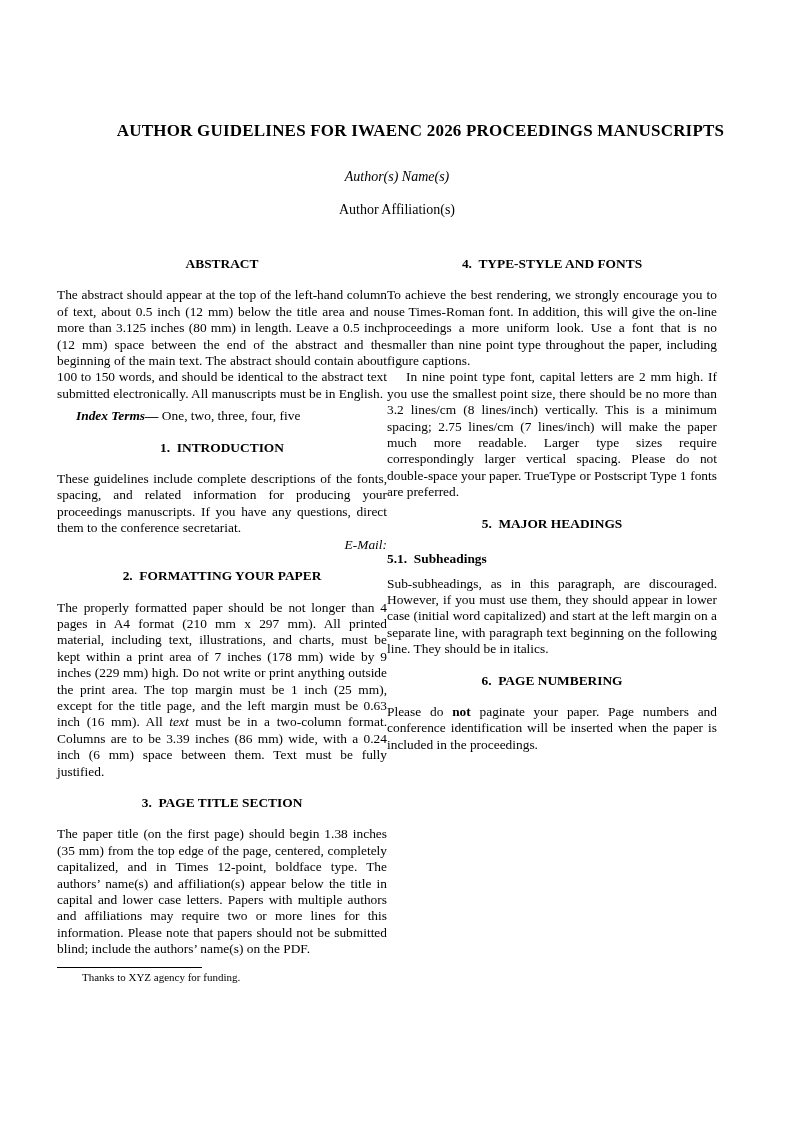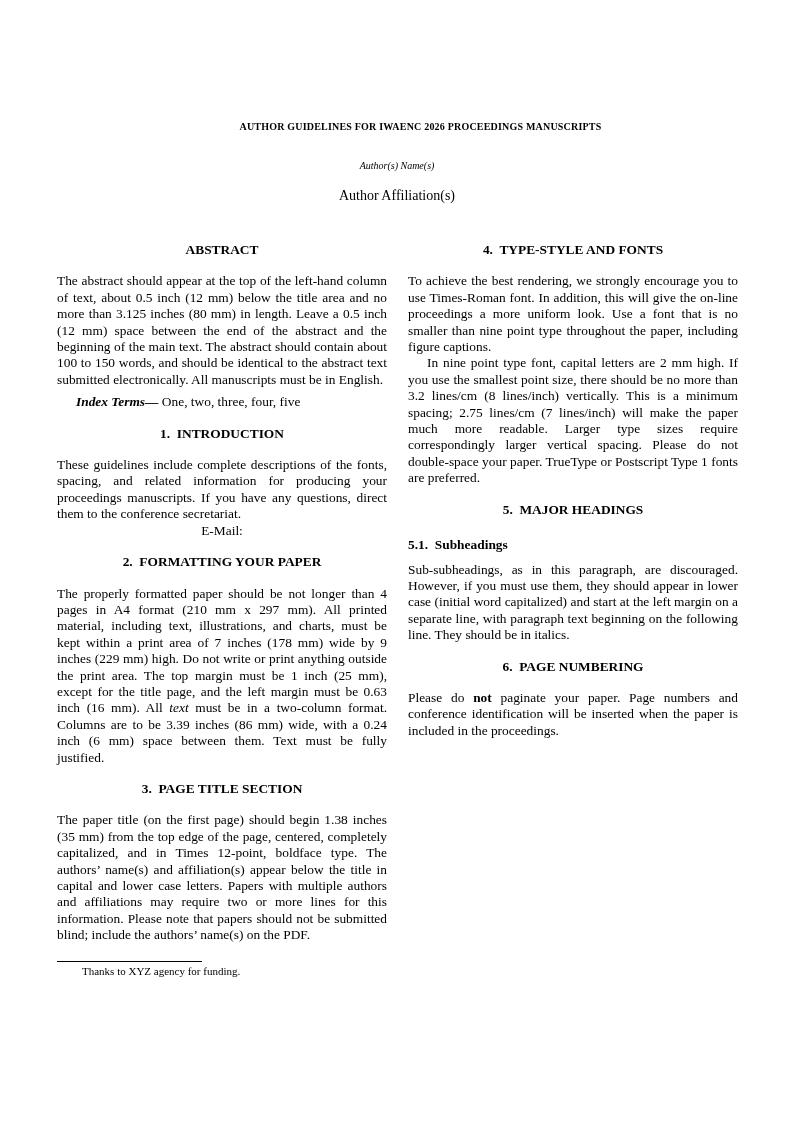--- a/index.html
+++ b/index.html
@@ -16,37 +16,36 @@
     color: #000000;
     position: relative;
     overflow: hidden;
     box-sizing: border-box;
   }
   .title-block {
     padding-top: 121px;
     text-align: center;
   }
   .paper-title {
-    font-size: 10px;
+    font-size: 17px;
     font-weight: bold;
     letter-spacing: 0.2px;
     padding-left: 47px;
   }
   .paper-authors {
     margin-top: 28px;
-    font-size: 10px;
+    font-size: 14px;
     font-style: italic;
   }
   .paper-affiliation {
     margin-top: 17px;
     font-size: 14px;
   }
   .columns {
     display: flex;
-    gap: 21px;
     padding: 0 56px 0 57px;
     margin-top: 38px;
   }
   .col {
     width: 330px;
     font-size: 13.4px;
     line-height: 16.4px;
     text-align: justify;
     hyphens: auto;
     -webkit-hyphens: auto;
@@ -79,24 +78,25 @@
     margin-top: 6px;
     text-indent: 19px;
   }
   .index-label {
     font-weight: bold;
     font-style: italic;
   }
   .italic-word { font-style: italic; }
   .bold-word { font-weight: bold; }
   .email-line {
-    text-align: center;
+    text-align: right;
+    font-style: italic;
   }
   .footnote {
-    margin-top: 17px;
+    margin-top: 9px;
     font-size: 11px;
     line-height: 13.5px;
     text-align: left;
   }
   .footnote-rule {
     width: 145px;
     border: none;
     border-top: 1px solid #000;
     margin: 0 0 3px 0;
   }

